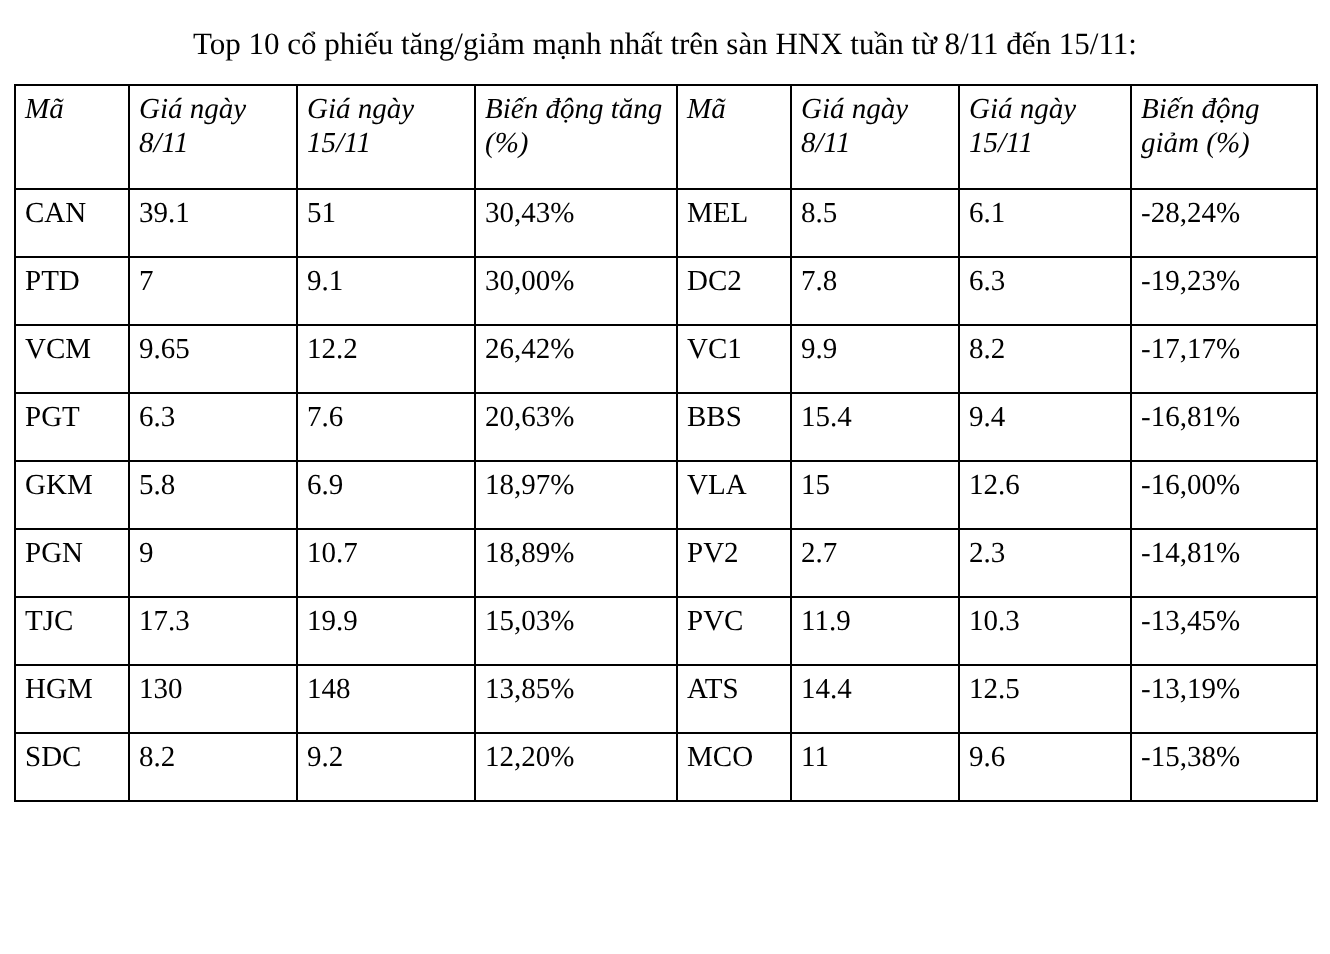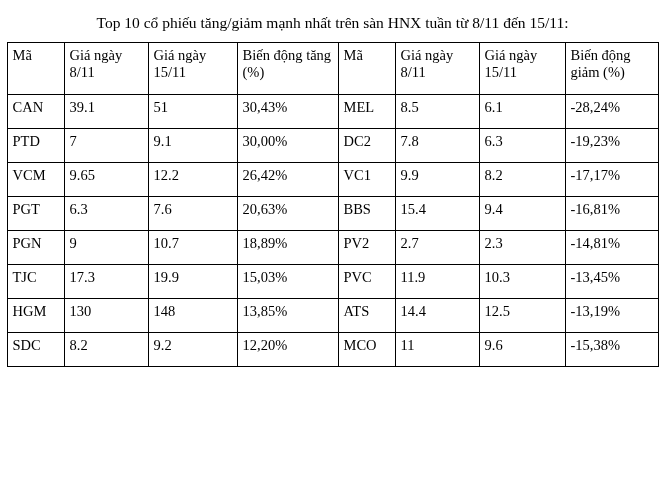--- a/index.html
+++ b/index.html
@@ -42,20 +42,21 @@
     text-align: left;
     vertical-align: top;
     padding: 4px 5px 5px 5px;
     line-height: 1.18;
     font-family: "Liberation Serif", serif;
     white-space: normal;
   }
   table.data thead th {
     height: 42px;
     vertical-align: top;
+    font-style: italic;
   }
   table.data tbody td {
     height: 24px;
   }
   col.c-ma1 { width: 57px; }
   col.c-p1  { width: 84px; }
   col.c-p2  { width: 89px; }
   col.c-b1  { width: 101px; }
   col.c-ma2 { width: 57px; }
   col.c-p3  { width: 84px; }
@@ -127,20 +128,30 @@
         <td>PGT</td>
         <td>6.3</td>
         <td>7.6</td>
         <td>20,63%</td>
         <td>BBS</td>
         <td>15.4</td>
         <td>9.4</td>
         <td>-16,81%</td>
       </tr>
       <tr>
+        <td>GKM</td>
+        <td>5.8</td>
+        <td>6.9</td>
+        <td>18,97%</td>
+        <td>VLA</td>
+        <td>15</td>
+        <td>12.6</td>
+        <td>-16,00%</td>
+      </tr>
+      <tr>
         <td>PGN</td>
         <td>9</td>
         <td>10.7</td>
         <td>18,89%</td>
         <td>PV2</td>
         <td>2.7</td>
         <td>2.3</td>
         <td>-14,81%</td>
       </tr>
       <tr>

